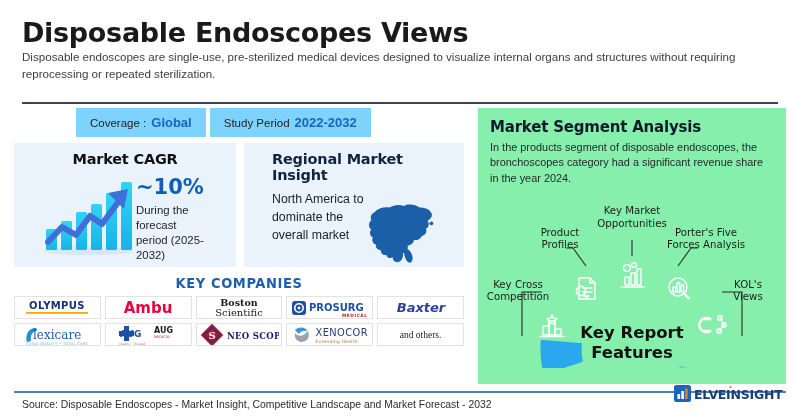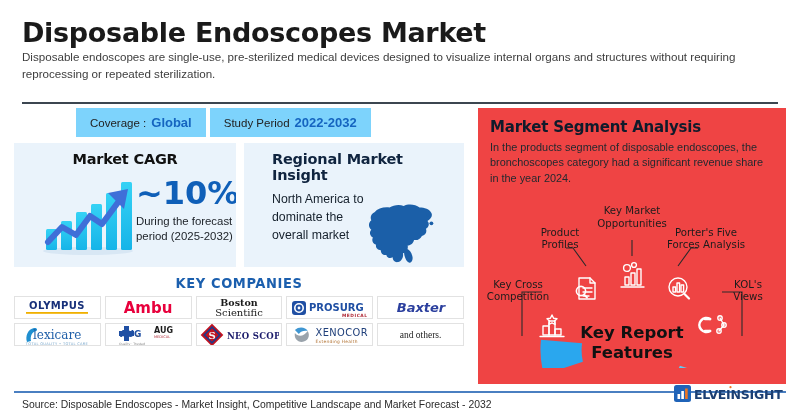--- a/index.html
+++ b/index.html
@@ -57,21 +57,21 @@
   .card-h {
     text-align: center; font-size: 14.5px; font-weight: 700; color: #111;
     font-family: "DejaVu Sans", sans-serif; letter-spacing: -0.2px;
   }
   .card-region .card-h { text-align: left; padding-left: 2px; color: #10243f; }
 
   .cagr-body { display: flex; align-items: flex-start; margin-top: 4px; }
   .cagr-chart { width: 96px; height: 86px; flex: 0 0 96px; }
   .cagr-text { padding-top: 6px; }
   .cagr-pct {
-    font-size: 32px; font-weight: 700; color: #0f5fb8; line-height: 1;
+    font-size: 21px; font-weight: 700; color: #0f5fb8; line-height: 1;
     font-family: "DejaVu Sans", sans-serif;
   }
   .cagr-sub { margin-top: 5px; font-size: 11.4px; color: #20252b; line-height: 1.32; }
 
   .region-body { display: flex; margin-top: 8px; }
   .region-text { font-size: 12.3px; color: #15202c; line-height: 1.45; padding-left: 2px; width: 120px; }
   .region-map { width: 92px; height: 82px; }
 
   
   .kc-wrap { margin-top: 8px; }
@@ -89,21 +89,21 @@
     height: 23px; display: flex; align-items: center; justify-content: center;
     overflow: hidden; padding: 2px;
   }
   .logo-svg { display: block; }
   .logo-plain { font-size: 9.5px; color: #222; font-family: Liberation Serif, serif; }
 
   
   .right-panel {
     position: absolute; left: 478px; top: 108px;
     width: 308px; height: 276px;
-    background: #ef4444;
+    background: #86efac;
   }
   .msa { padding: 10px 12px 8px 12px; }
   .msa-h {
     font-size: 15px; font-weight: 700; color: #0f1b2b;
     font-family: "DejaVu Sans", sans-serif; letter-spacing: -0.2px;
   }
   .msa-p { margin-top: 4px; font-size: 10.9px; color: #24292f; line-height: 1.42; }
 
   .krf { position: relative; width: 308px; height: 172px; margin-top: 2px; }
   .krf svg { display: block; }
@@ -118,21 +118,21 @@
     font-size: 10.4px; color: #2b2b2b;
   }
   .footer-logo { position: absolute; right: 14px; top: 384px; }
 </style>
 </head>
 <body>
 
 <div id="page">
 
   <div class="header">
-    <div class="title">Disposable Endoscopes Market</div>
+    <div class="title">Disposable Endoscopes Views</div>
     <div class="subtitle">Disposable endoscopes are single-use, pre-sterilized medical devices designed to visualize internal organs and structures without requiring reprocessing or repeated sterilization.</div>
   </div>
   <div class="rule-top"></div>
 
   <div class="left-col">
 
     <div class="meta-row">
       <div class="meta-box">
         <span>Coverage :</span>
         <span class="accent">Global</span>

